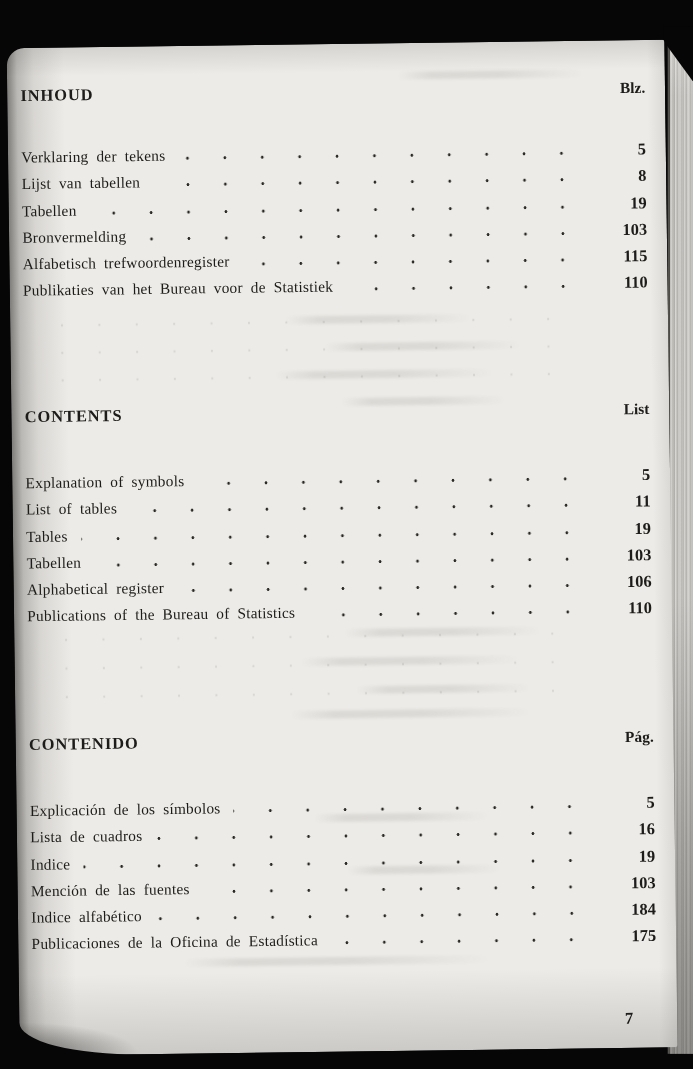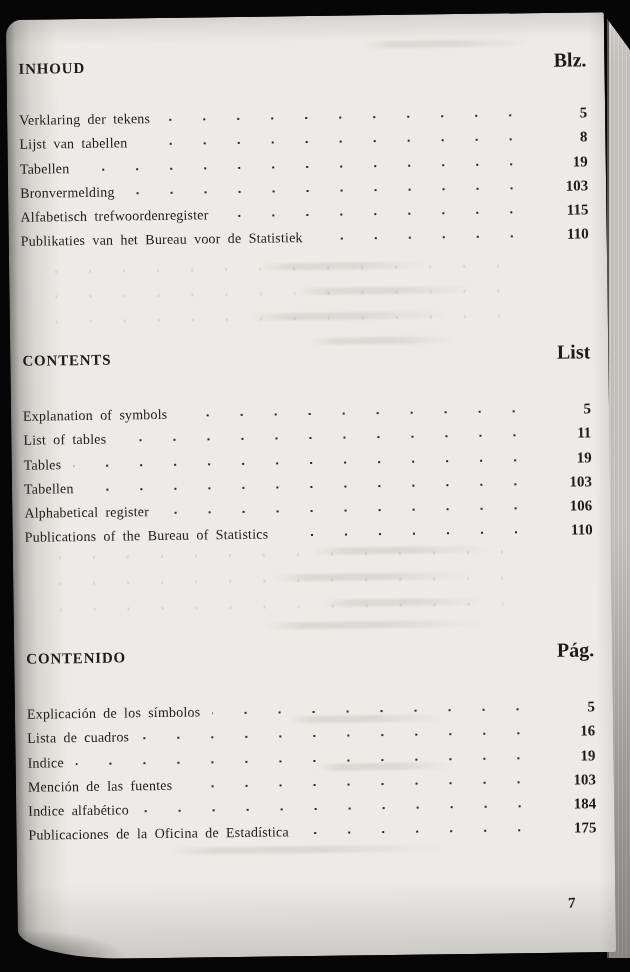--- a/index.html
+++ b/index.html
@@ -1,20 +1,20 @@
 <!DOCTYPE html>
 <html><head>
 <meta charset="utf-8">
 <style>
   html,body{margin:0;padding:0;}
   body{
     width:630px;height:972px;background:#060606;overflow:hidden;position:relative;
     font-family:"Liberation Serif","DejaVu Serif",serif;
   }
-  .scan{position:absolute;inset:0;}
+  .scan{position:absolute;inset:0;margin-top:24px;}
 
   
   .fore-edge{
     position:absolute;top:8px;bottom:14px;right:0;width:21px;
     background:
       linear-gradient(180deg, rgba(255,255,255,.25) 0%, rgba(0,0,0,0) 6%, rgba(0,0,0,0) 55%, rgba(0,0,0,.18) 80%, rgba(0,0,0,.30) 100%),
       repeating-linear-gradient(90deg,#a9a7a2 0px,#d9d7d3 1px,#c6c4c0 2px,#b4b2ad 3px,#cfcdc9 4px);
     border-left:2px solid #55534e;
   }
   .corner-top-right{
@@ -34,21 +34,21 @@
       linear-gradient(180deg, rgba(0,0,0,0) 92%, rgba(0,0,0,.14) 100%),
       #edebe7;
     border-radius:16px 2px 2px 2px;
     border-bottom-left-radius:110px 30px;
     color:#1d1c1a;
   }
 
   .sec{position:absolute;left:0;width:100%;box-sizing:border-box;padding:0 18px 0 12px;}
   .sec-head{display:flex;justify-content:space-between;align-items:baseline;}
   .sec-title{font-size:15px;font-weight:bold;letter-spacing:.8px;}
-  .col-label{font-size:20px;font-weight:bold;}
+  .col-label{font-size:14px;font-weight:bold;}
 
   .rows{position:absolute;left:0;width:100%;box-sizing:border-box;padding:0 18px 0 12px;}
   .row{height:24.2px;display:flex;align-items:flex-end;}
   .lbl{font-size:14px;white-space:nowrap;word-spacing:3.5px;letter-spacing:.2px;line-height:19px;}
   .dots{
     flex:1 1 auto;align-self:stretch;margin-left:12px;
     background-image:radial-gradient(circle,#2a2926 1.15px,rgba(0,0,0,0) 1.5px);
     background-size:34px 6px;background-repeat:repeat-x;
     background-position:right 12px bottom 5px;
   }

